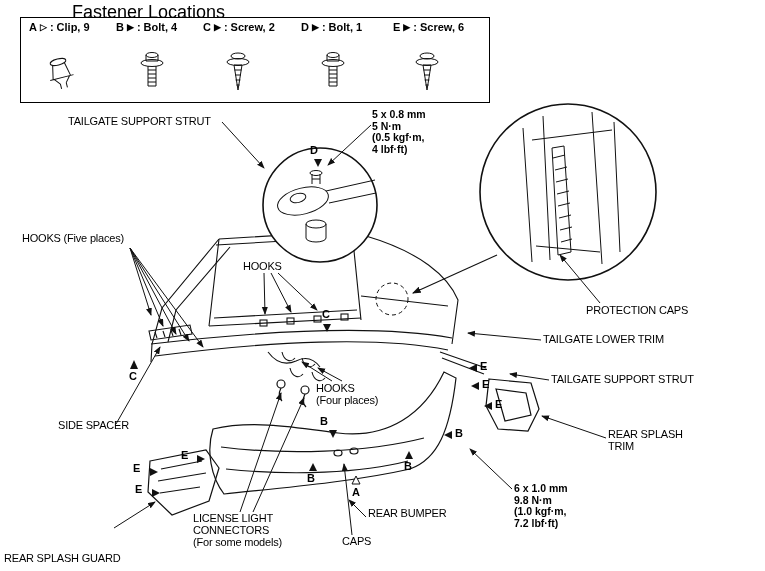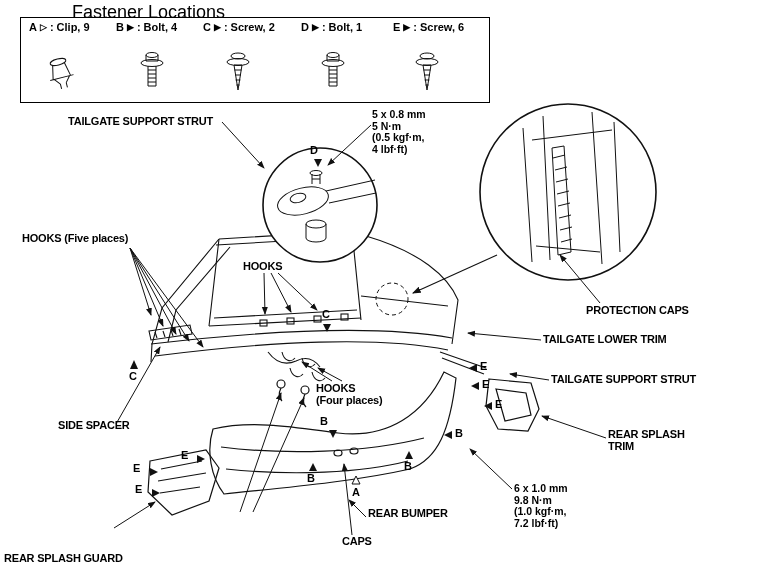--- a/index.html
+++ b/index.html
@@ -1,19 +1,19 @@
 <!DOCTYPE html>
 <html><head>
 <meta charset="utf-8">
 <style>
   html,body{margin:0;padding:0;background:#fff;overflow:hidden;}
   #stage{position:relative;width:765px;height:571px;background:#fff;
          font-family:"Liberation Sans",sans-serif;color:#000;}
   #art{position:absolute;left:0;top:0;}
-  .label{position:absolute;font-weight:bold;font-size:11px;line-height:12px;
+  .label{position:absolute;font-weight:normal;font-size:11px;line-height:12px;
          white-space:nowrap;letter-spacing:-0.2px;}
   .marker{position:absolute;font-weight:bold;font-size:11px;line-height:11px;}
   .spec{position:absolute;font-weight:bold;font-size:10.5px;line-height:11.5px;white-space:nowrap;}
   #page-title{position:absolute;left:28px;top:2px;font-weight:normal;font-size:18px;margin-left:44px;}
   #legend-box{position:absolute;left:20px;top:17px;width:468px;height:84px;border:1px solid #000;}
   .lg-entry{position:absolute;top:3px;display:flex;align-items:center;font-weight:bold;font-size:11px;white-space:nowrap;}
   .lg-tri{font-size:9px;margin:0 3px;}
 </style>
 </head>
 <body>
@@ -212,20 +212,25 @@
   <div class="label" style="left:551px;top:373px">TAILGATE SUPPORT STRUT</div>
 
   <div class="label" style="left:608px;top:428px">
     <div>REAR SPLASH</div>
     <div>TRIM</div>
   </div>
 
   <div class="label" style="left:58px;top:419px">SIDE SPACER</div>
   <div class="label" style="left:4px;top:552px">REAR SPLASH GUARD</div>
 
+  <div class="label" style="left:193px;top:512px">
+    <div>LICENSE LIGHT</div>
+    <div>CONNECTORS</div>
+    <div>(For some models)</div>
+  </div>
 
   <div class="label" style="left:342px;top:535px">CAPS</div>
   <div class="label" style="left:368px;top:507px">REAR BUMPER</div>
 
   <div class="spec" style="left:514px;top:483px">
     <div>6 x 1.0 mm</div>
     <div>9.8 N·m</div>
     <div>(1.0 kgf·m,</div>
     <div>7.2 lbf·ft)</div>
   </div>

